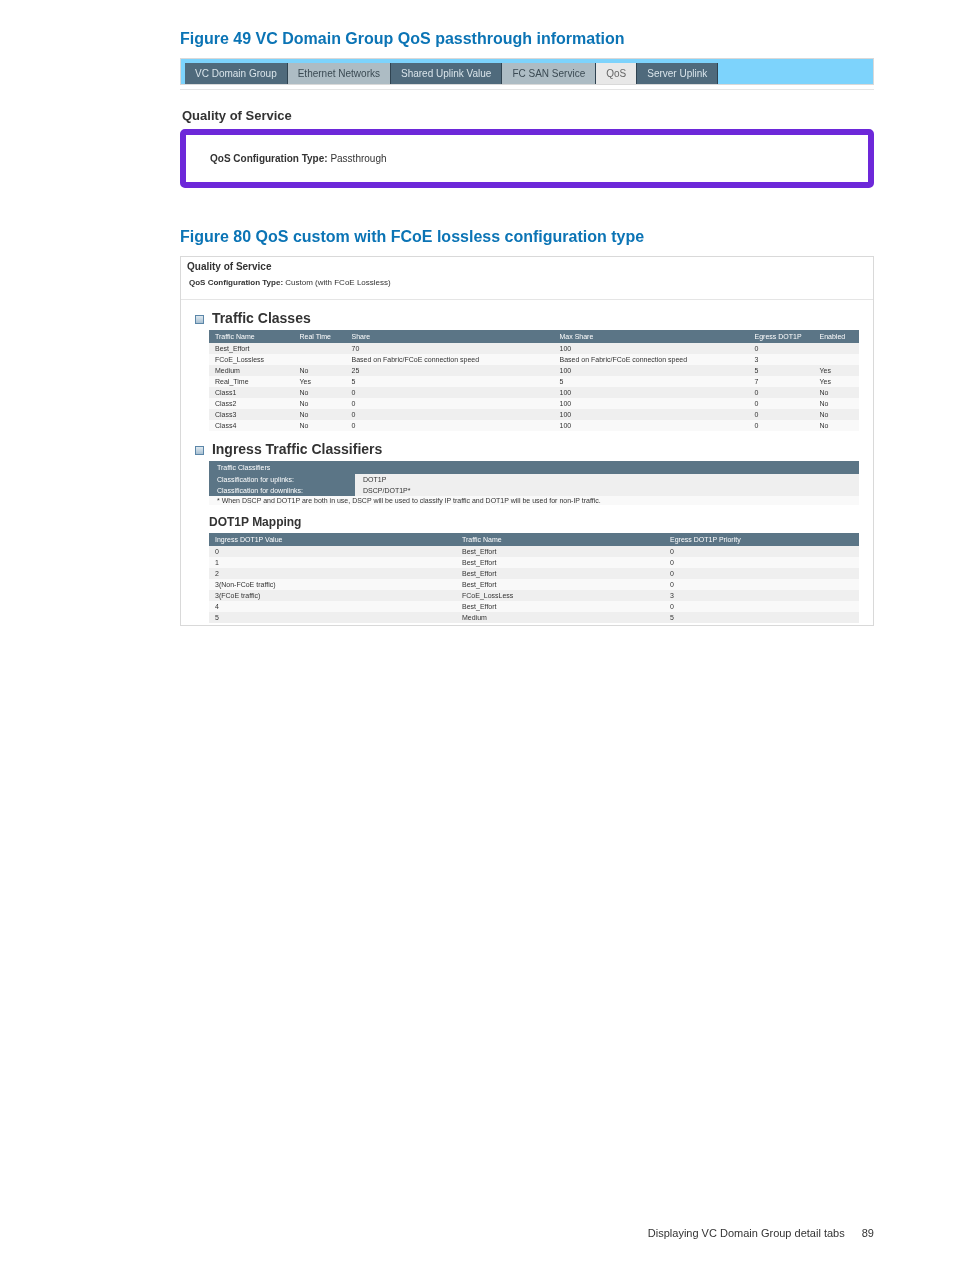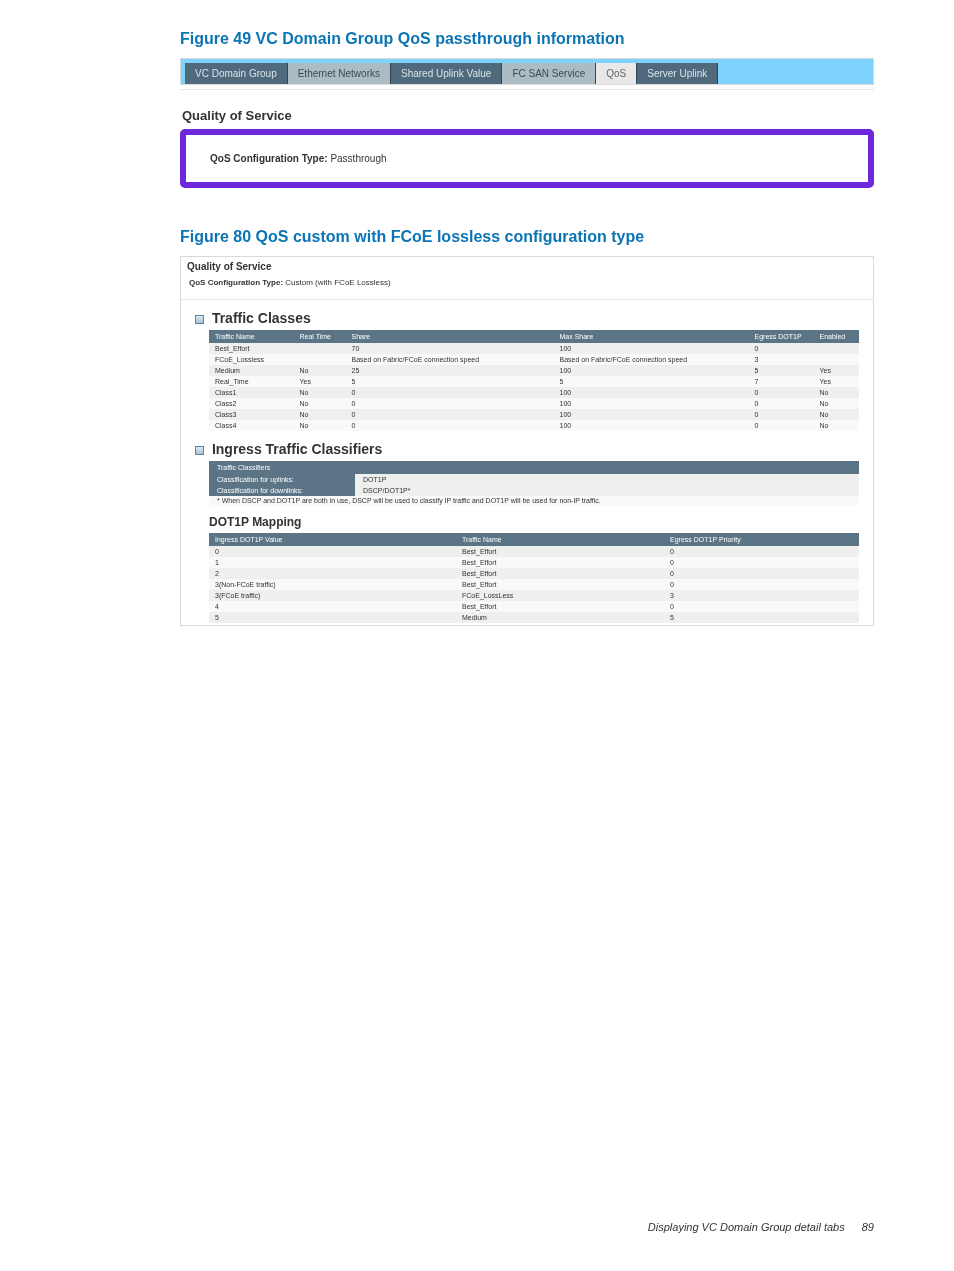--- a/index.html
+++ b/index.html
@@ -166,25 +166,24 @@
     text-align: left;
     padding: 3px 6px;
     font-weight: 400;
   }
   table.map50 td { padding: 2px 6px; }
   table.map50 tr.odd td { background: #efefef; }
   table.map50 tr.even td { background: #f9f9f9; }
 
   .footer {
     position: absolute;
-    bottom: 38px;
+    bottom: 32px;
     right: 80px;
     font-size: 11px;
     color: #333;
-    font-style: italic;
   }
   .footer .pn { margin-left: 14px; }
 </style>
 </head>
 <body>
 
 <div class="page-wrap">
 
   <div class="fig-title">Figure 49 VC Domain Group QoS passthrough information</div>
 

